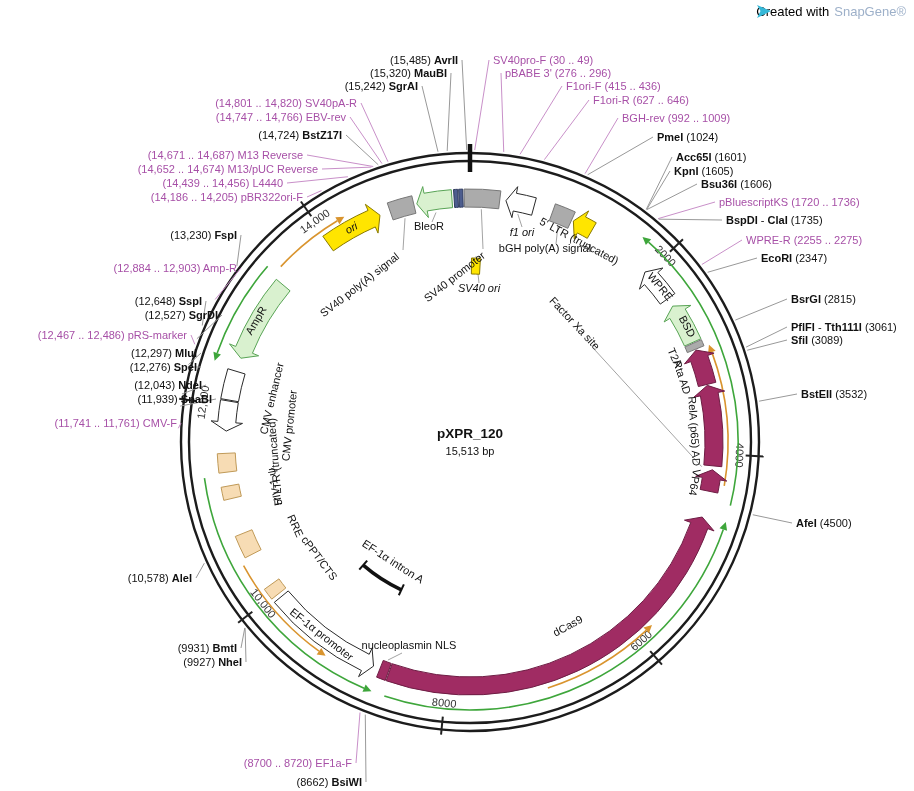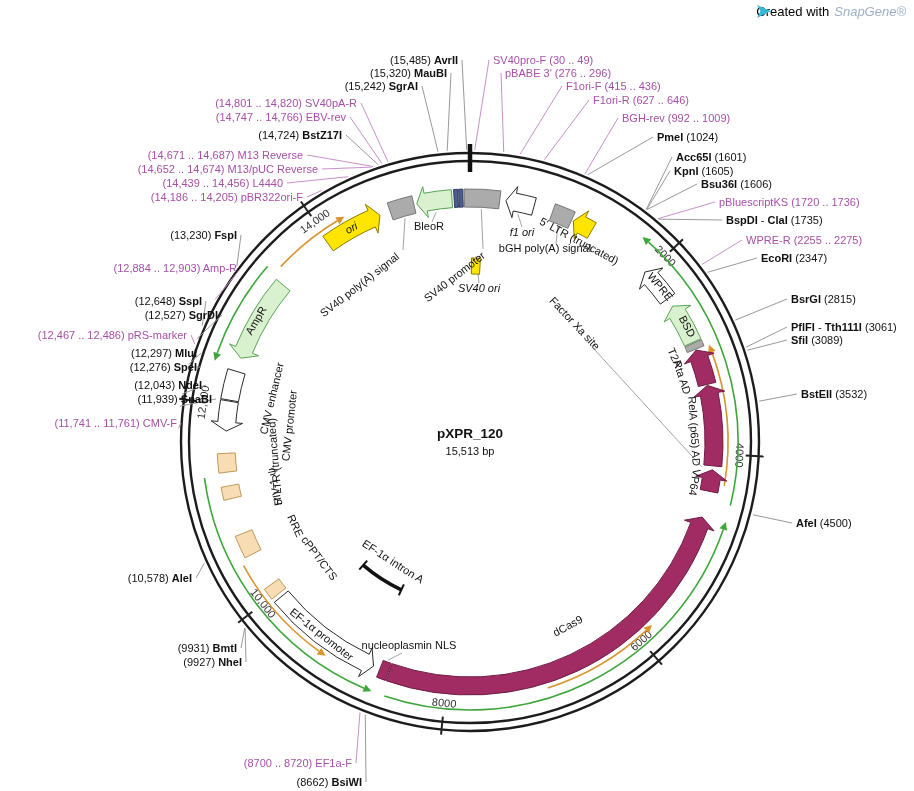--- a/index.html
+++ b/index.html
@@ -2,21 +2,21 @@
 <html><head>
 <meta charset="utf-8">
 <style>
   html,body{margin:0;padding:0;background:#ffffff;}
   #canvas{position:relative;width:914px;height:791px;background:#fff;overflow:hidden;
           font-family:"Liberation Sans",sans-serif;}
   svg{position:absolute;left:0;top:0;}
   svg text{font-family:"Liberation Sans",sans-serif;}
   #watermark{position:absolute;top:4px;right:8px;display:flex;align-items:center;gap:5px;
              font-size:13px;}
-  #watermark .wm-brand{color:#9db0c9;font-style:italic;}
+  #watermark .wm-brand{color:#9db0c9;}
 </style>
 </head>
 <body>
 
 <div id="canvas">
   <svg id="map" width="914" height="791" viewBox="0 0 914 791">
     <g id="gen">
         <circle cx="470" cy="442" r="289" fill="none" stroke="#1c1c1c" stroke-width="2.4"></circle>
         <circle cx="470" cy="442" r="281" fill="none" stroke="#1c1c1c" stroke-width="2.4"></circle>
         <line x1="470" y1="172" x2="470" y2="144" stroke="#111" stroke-width="4.5"></line>

